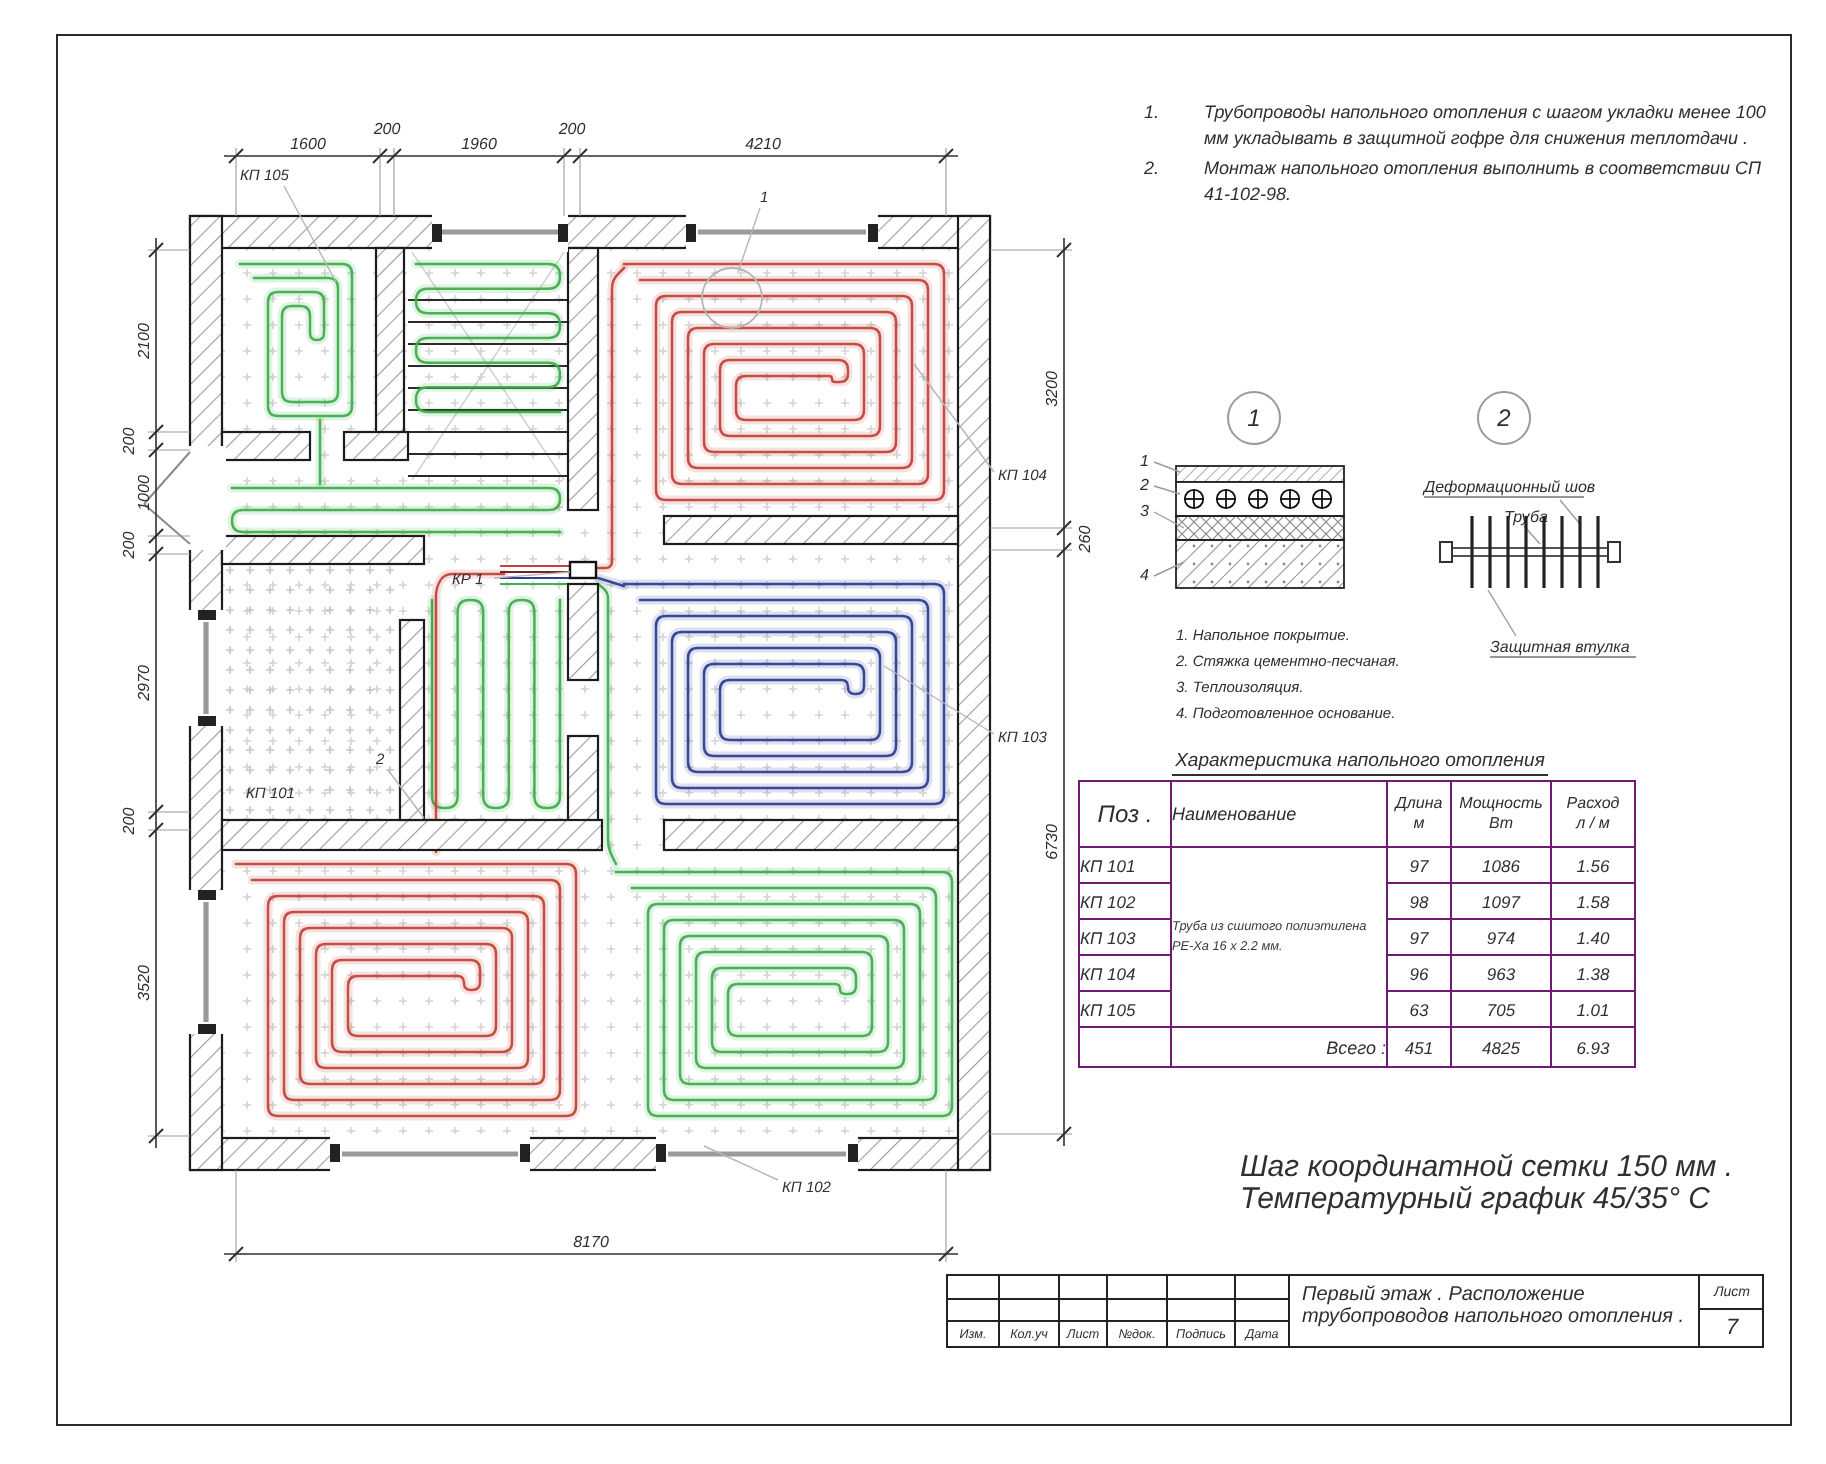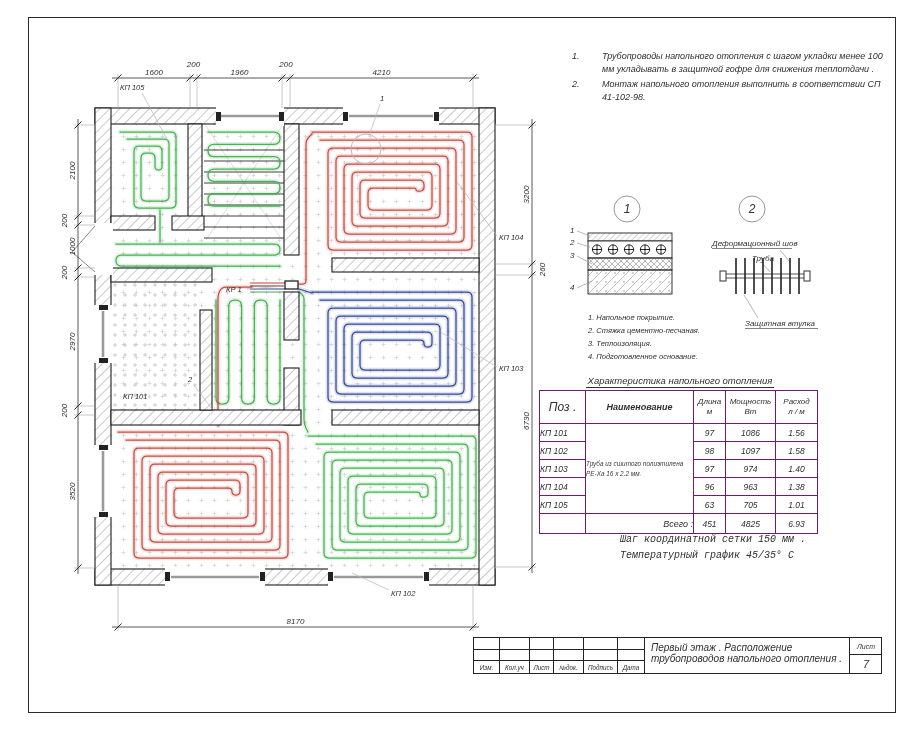--- a/index.html
+++ b/index.html
@@ -15,28 +15,28 @@
   .note-row{display:flex;font-size:9px;line-height:13px;margin-bottom:2px;}
   .note-num{width:30px;text-align:left;padding-left:12px;flex:none;}
   .note-txt{width:292px;}
   #legend1{left:588px;top:311px;width:180px;font-size:7.5px;line-height:13px;}
   #tablewrap{left:539px;top:375px;width:282px;}
   #tablewrap .ttl{text-align:center;font-size:9.5px;margin-bottom:4px;}
   #tablewrap .ttl span{border-bottom:1px solid #2f2f2f;padding:0 2px 1px;}
   table.spec{border-collapse:collapse;border:1.5px solid #222;}
   table.spec td{border:1px solid #701a75;padding:0;vertical-align:middle;}
   td.h-pos{width:45px;font-size:12px;text-align:center;}
-  td.h-name{width:107px;font-size:9px;text-align:center;font-weight:bold;}
+  td.h-name{width:107px;font-size:9px;}
   td.h-sm{font-size:8px;text-align:center;line-height:10px;}
   td.c-pos{width:45px;font-size:8.5px;padding-left:6px;height:17px;}
   td.c-num{font-size:8.5px;text-align:center;height:17px;}
   td.c-name{font-size:6.4px;line-height:1.55;padding:2px 5px;text-align:left;color:#3a3a3a;}
   td.c-total{font-size:9px;text-align:right;padding-right:6px;height:19px;}
   .w-len{width:31px;} .w-pow{width:49px;} .w-flow{width:41px;}
-  #footnotes{left:620px;top:532px;width:260px;font-size:10px;line-height:16px;font-family:Liberation Mono, monospace;}
+  #footnotes{left:620px;top:576px;width:260px;font-size:15px;line-height:16px;}
   
   #titleblock{left:473px;top:637px;width:407px;height:35px;border:1.4px solid #222;display:flex;font-style:italic;}
   .tb-left{width:170px;flex:none;display:grid;grid-template-columns:26px 30px 24px 30px 34px 26px;
            grid-template-rows:12px 11px 12px;border-right:1px solid #222;}
   .tb-left div{border-right:1px solid #222;border-bottom:1px solid #222;font-size:6.3px;
                display:flex;align-items:center;justify-content:center;overflow:hidden;}
   .tb-left div:nth-child(6n){border-right:none;}
   .tb-left div:nth-last-child(-n+6){border-bottom:none;}
   .tb-mid{width:205px;flex:none;font-size:10px;line-height:11px;padding:4px 6px 0;border-right:1px solid #222;box-sizing:border-box;}
   .tb-right{width:32px;flex:none;display:flex;flex-direction:column;}

